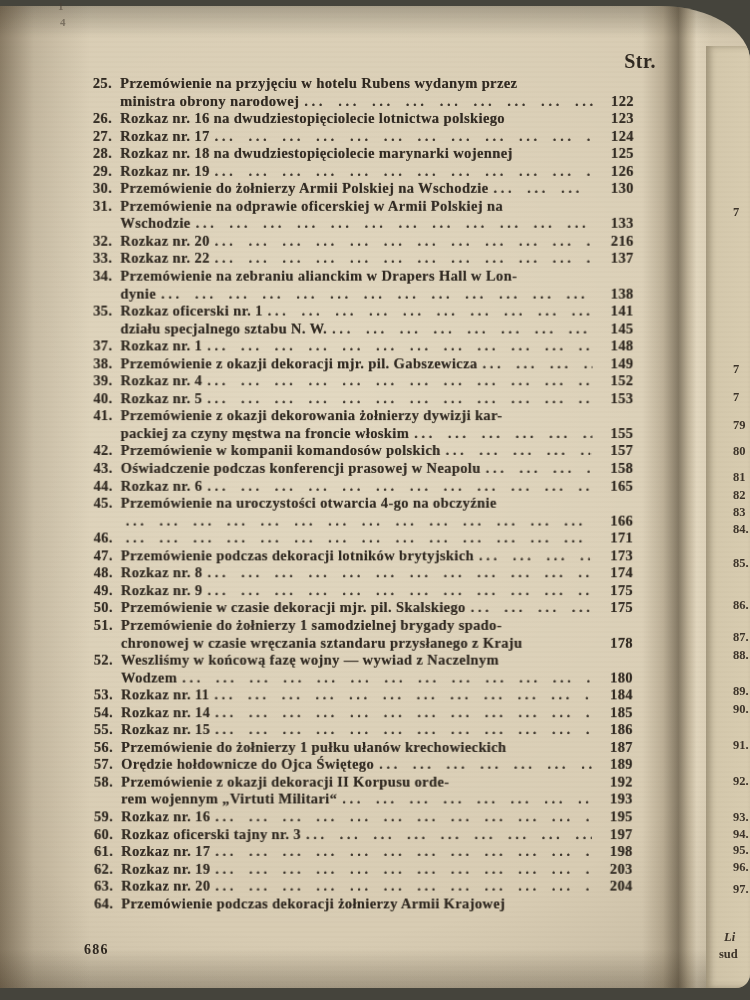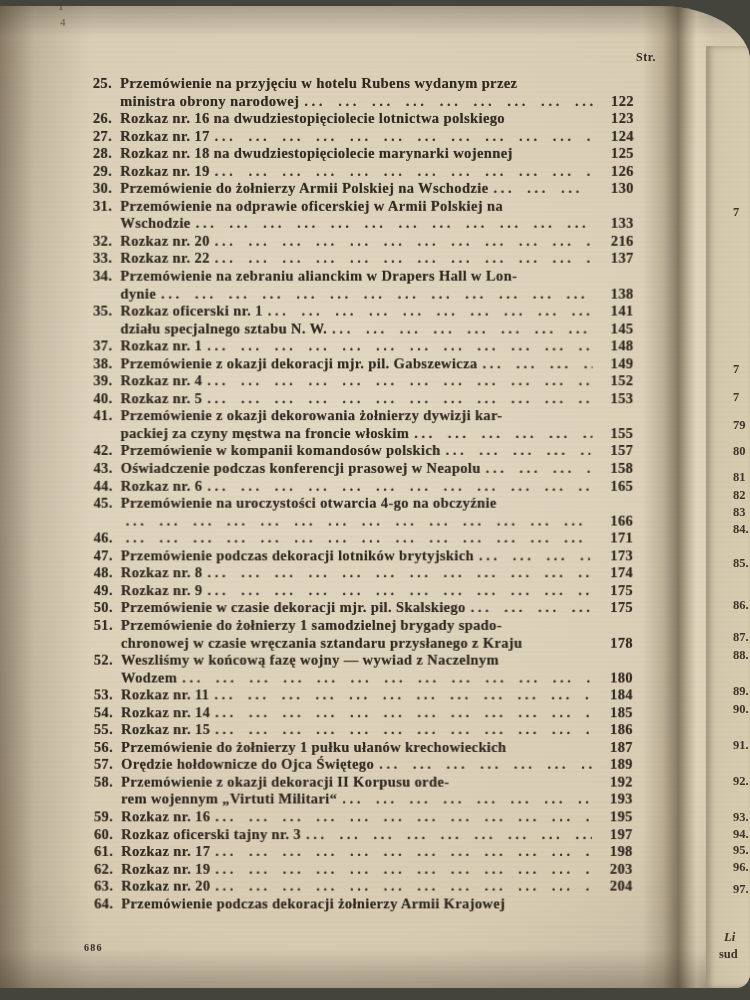--- a/index.html
+++ b/index.html
@@ -35,34 +35,34 @@
     background:linear-gradient(90deg, rgba(210,198,170,0.9), rgba(216,204,176,0.95));
     box-shadow:inset 4px 0 6px rgba(60,48,28,0.35);
   }
   .content{
     position:absolute;left:82px;top:50px;width:552px;
     color:var(--c-ink,#2f2820);
     transform:perspective(2000px) rotateX(-0.7deg);
     transform-origin:50% 0;
   }
   .hdr{
-    text-align:right;font-weight:700;font-size:12px;letter-spacing:0.5px;
+    text-align:right;font-weight:700;font-size:20px;letter-spacing:0.5px;
     margin-right:-22px;margin-bottom:7px;height:18px;
   }
   .row{
     display:flex;align-items:baseline;height:17.55px;
     font-size:14.6px;font-weight:700;letter-spacing:0.35px;white-space:nowrap;
     text-shadow:0.2px 0.3px 0.4px rgba(47,40,32,0.45);
   }
   .no{flex:0 0 30px;text-align:right;margin-right:8px;}
   .txt{flex:0 0 auto;}
   .leader{flex:1 1 auto;overflow:hidden;margin:0 5px;color:#3b342b;}
   .pg{flex:0 0 36px;text-align:right;}
   .folio{
-    position:absolute;left:84px;top:942px;font-weight:700;font-size:10px;
+    position:absolute;left:84px;top:942px;font-weight:700;font-size:14px;
     letter-spacing:1.2px;color:var(--c-ink,#2f2820);
   }
   .edge-layer{position:absolute;left:0;top:0;width:750px;height:1000px;pointer-events:none;}
   .edge-num{
     position:absolute;left:733px;font-weight:700;font-size:12.5px;color:#3d342a;
     font-family:"Liberation Serif","DejaVu Serif",serif;
   }
   .gutter-mark{
     position:absolute;font-size:11px;font-weight:700;color:#4a4036;opacity:0.55;
   }

